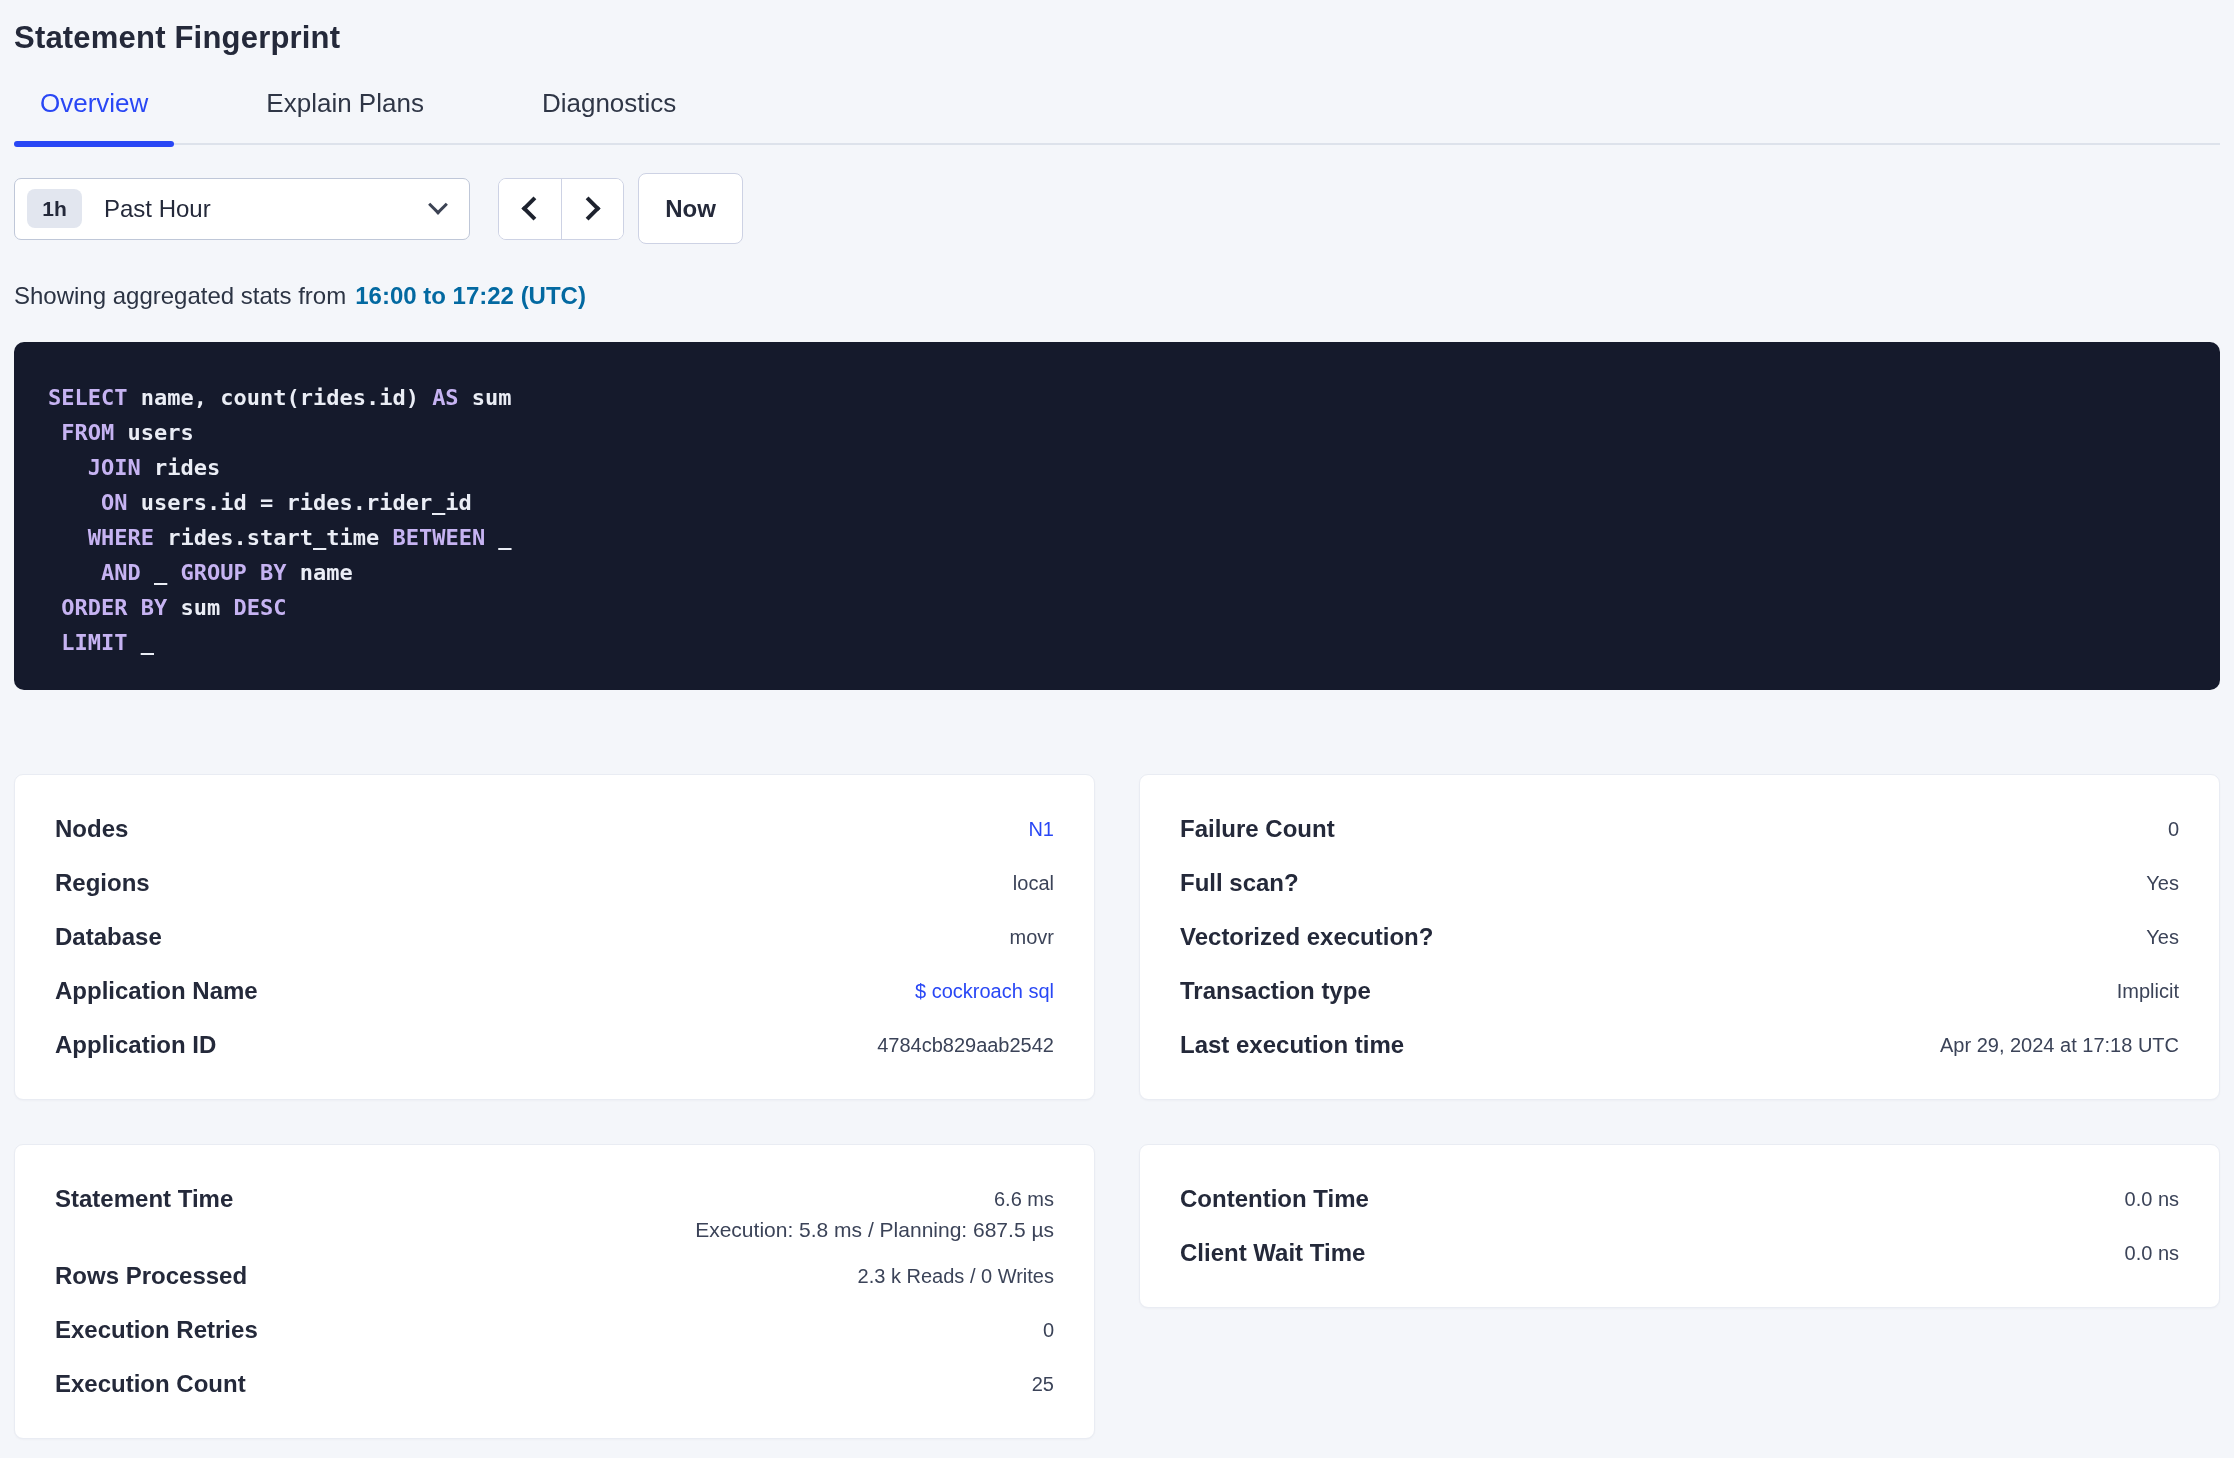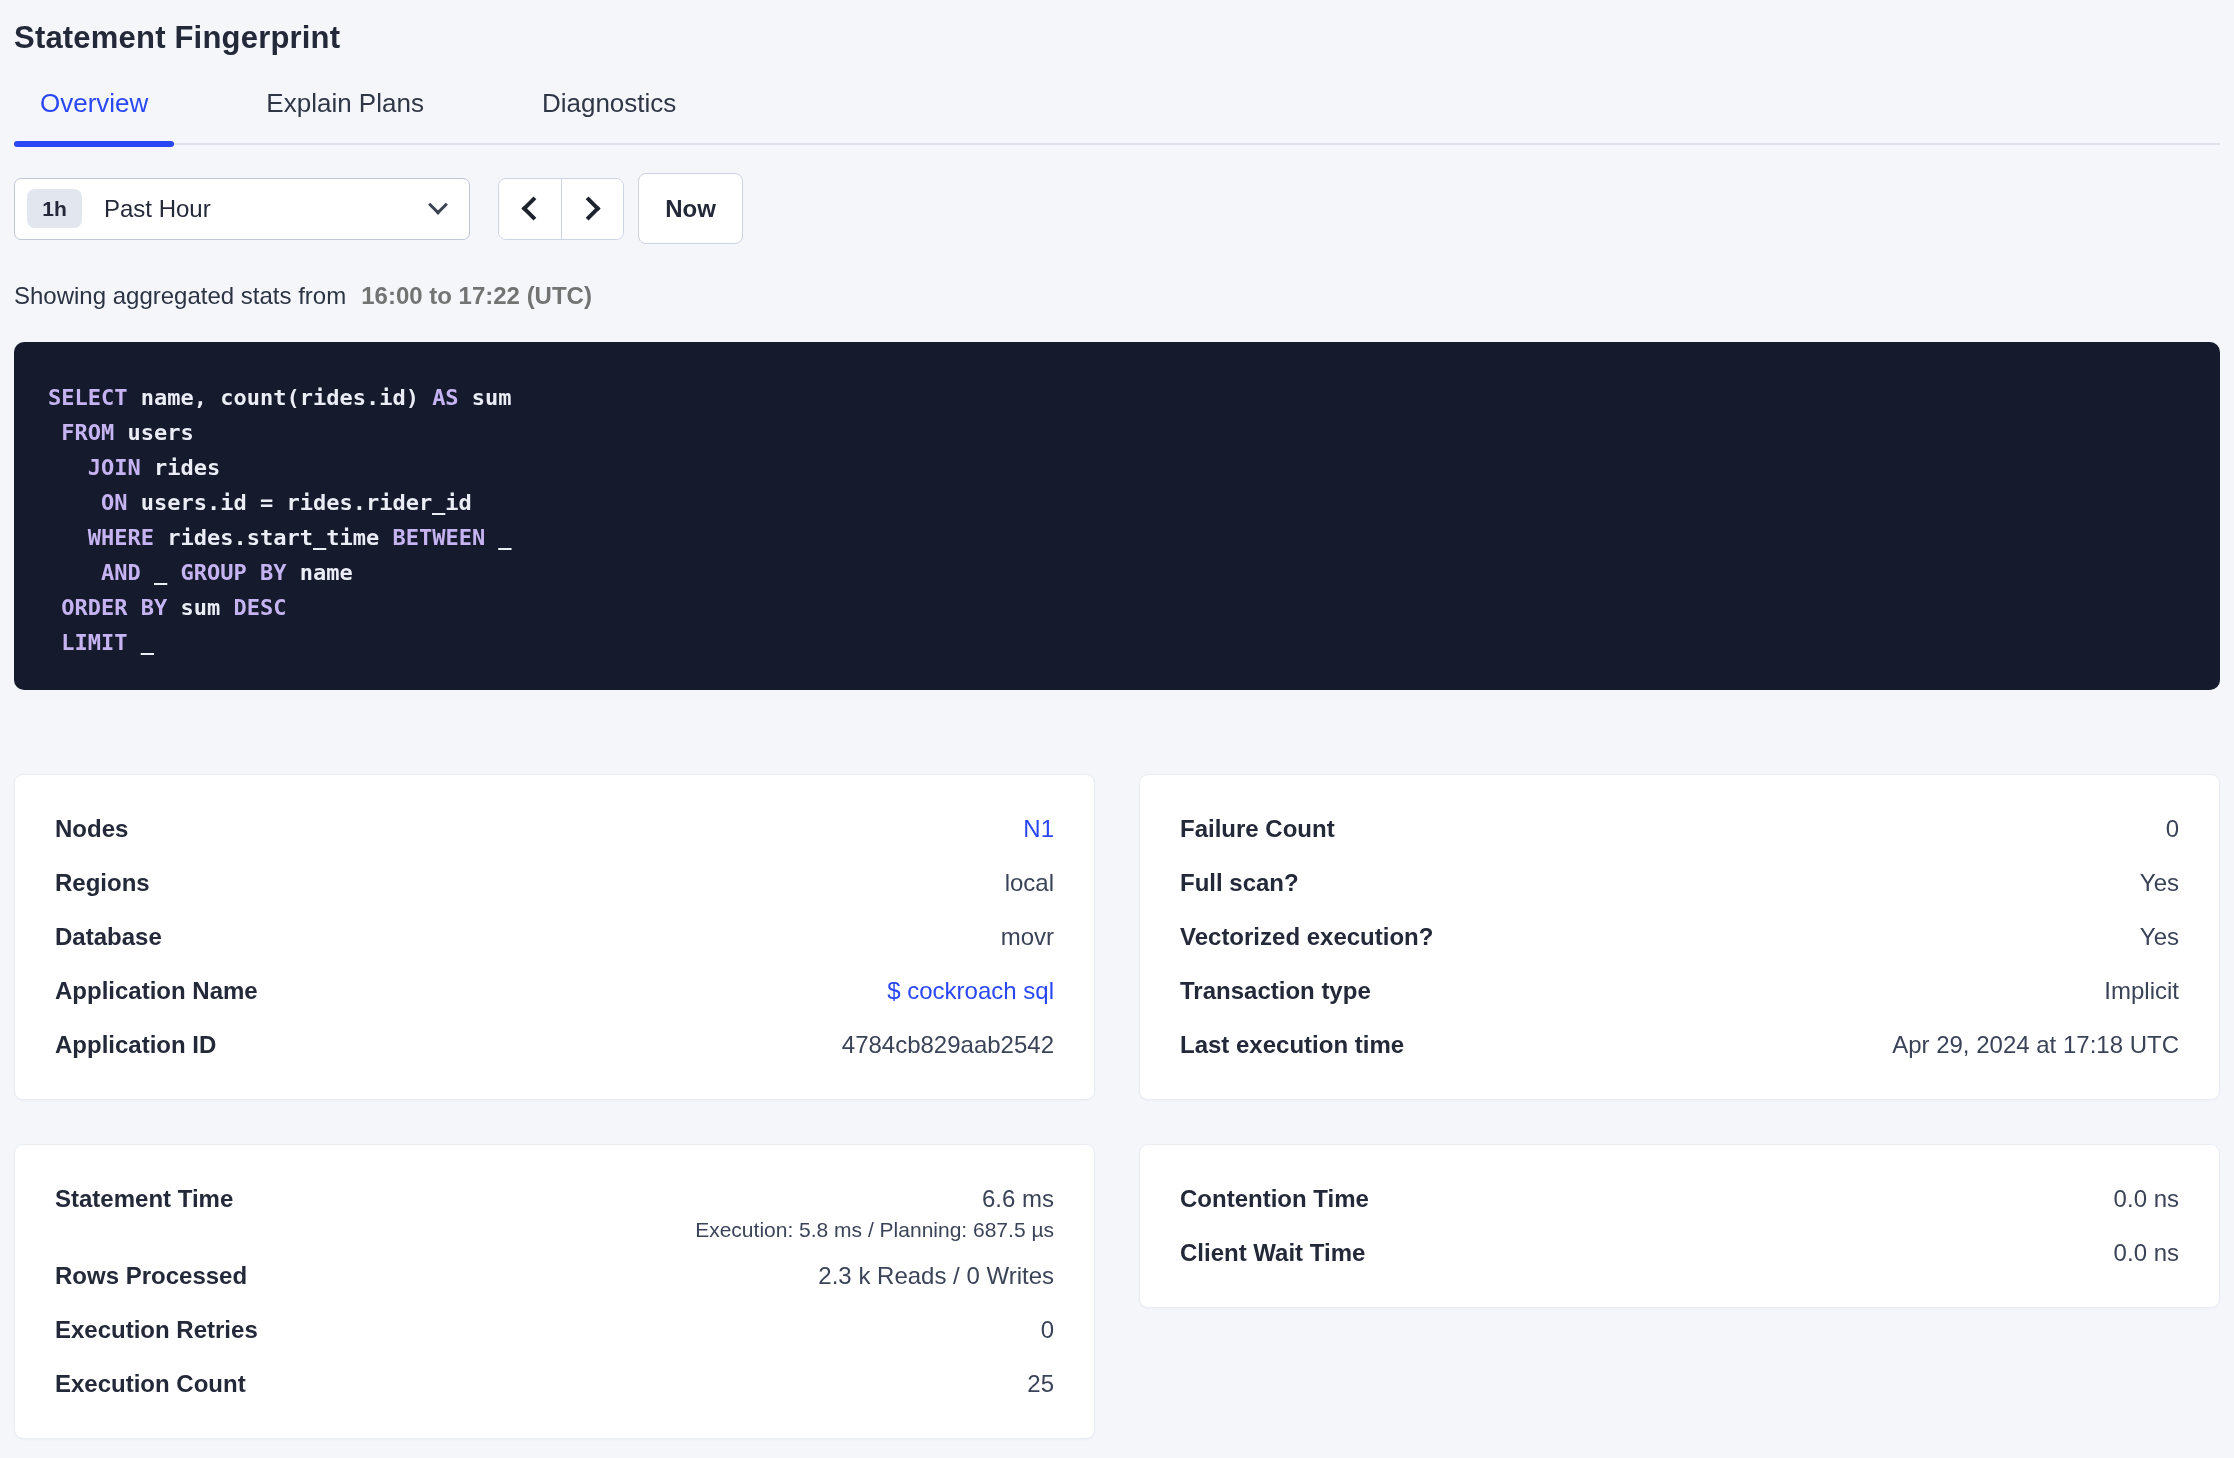--- a/index.html
+++ b/index.html
@@ -56,21 +56,21 @@
   .now-btn {
     margin-left:14px; width:105px; height:71px; background:#fff;
     border:1px solid #cdd2e4; border-radius:8px;
     font-family:"Liberation Sans", sans-serif;
     font-size:24px; font-weight:700; color:#24293a;
     display:flex; align-items:center; justify-content:center; cursor:pointer;
   }
 
   
   .summary { margin-top:38px; font-size:24px; color:#2c3444; }
-  .summary .range { font-weight:700; margin-left:15px; color:#737373; }
+  .summary .range { font-weight:700; margin-left:9px; color:#0369a1; }
 
   
   .sql-box {
     margin-top:32px; background:#151a2c; border-radius:10px;
     padding:38px 34px 30px;
   }
   .sql-code {
     font-family:"DejaVu Sans Mono", monospace;
     font-size:22px; line-height:35px; font-weight:700;
     color:#eaedf5; white-space:pre;
@@ -82,21 +82,21 @@
     margin-top:84px; display:grid; grid-template-columns:1fr 1fr;
     column-gap:38px; row-gap:43px; align-items:start;gap:44px;
   }
   .card {
     background:#fff; border:1px solid #e9ecf3; border-radius:9px;
     padding:27px 40px; box-shadow:0 1px 2px rgba(20,30,60,.03);
   }
   .card-row { display:flex; justify-content:space-between; align-items:flex-start; }
   .row-label { font-size:24px; font-weight:700; color:#24293a; line-height:54px; white-space:nowrap; }
   .row-values { text-align:right; }
-  .row-value { font-size:24px; color:#3b4358; line-height:54px; white-space:nowrap; }
+  .row-value { font-size:20px; color:#3b4358; line-height:54px; white-space:nowrap; }
   .row-value.link { color:#2947f5; cursor:pointer; }
   .row-sub { font-size:21px; color:#3b4358; line-height:26px; margin-top:-9px; padding-bottom:6px; white-space:nowrap; }
 </style>
 </head>
 <body>
 
 <div class="page">
 
   <h1 class="page-title">Statement Fingerprint</h1>
 

